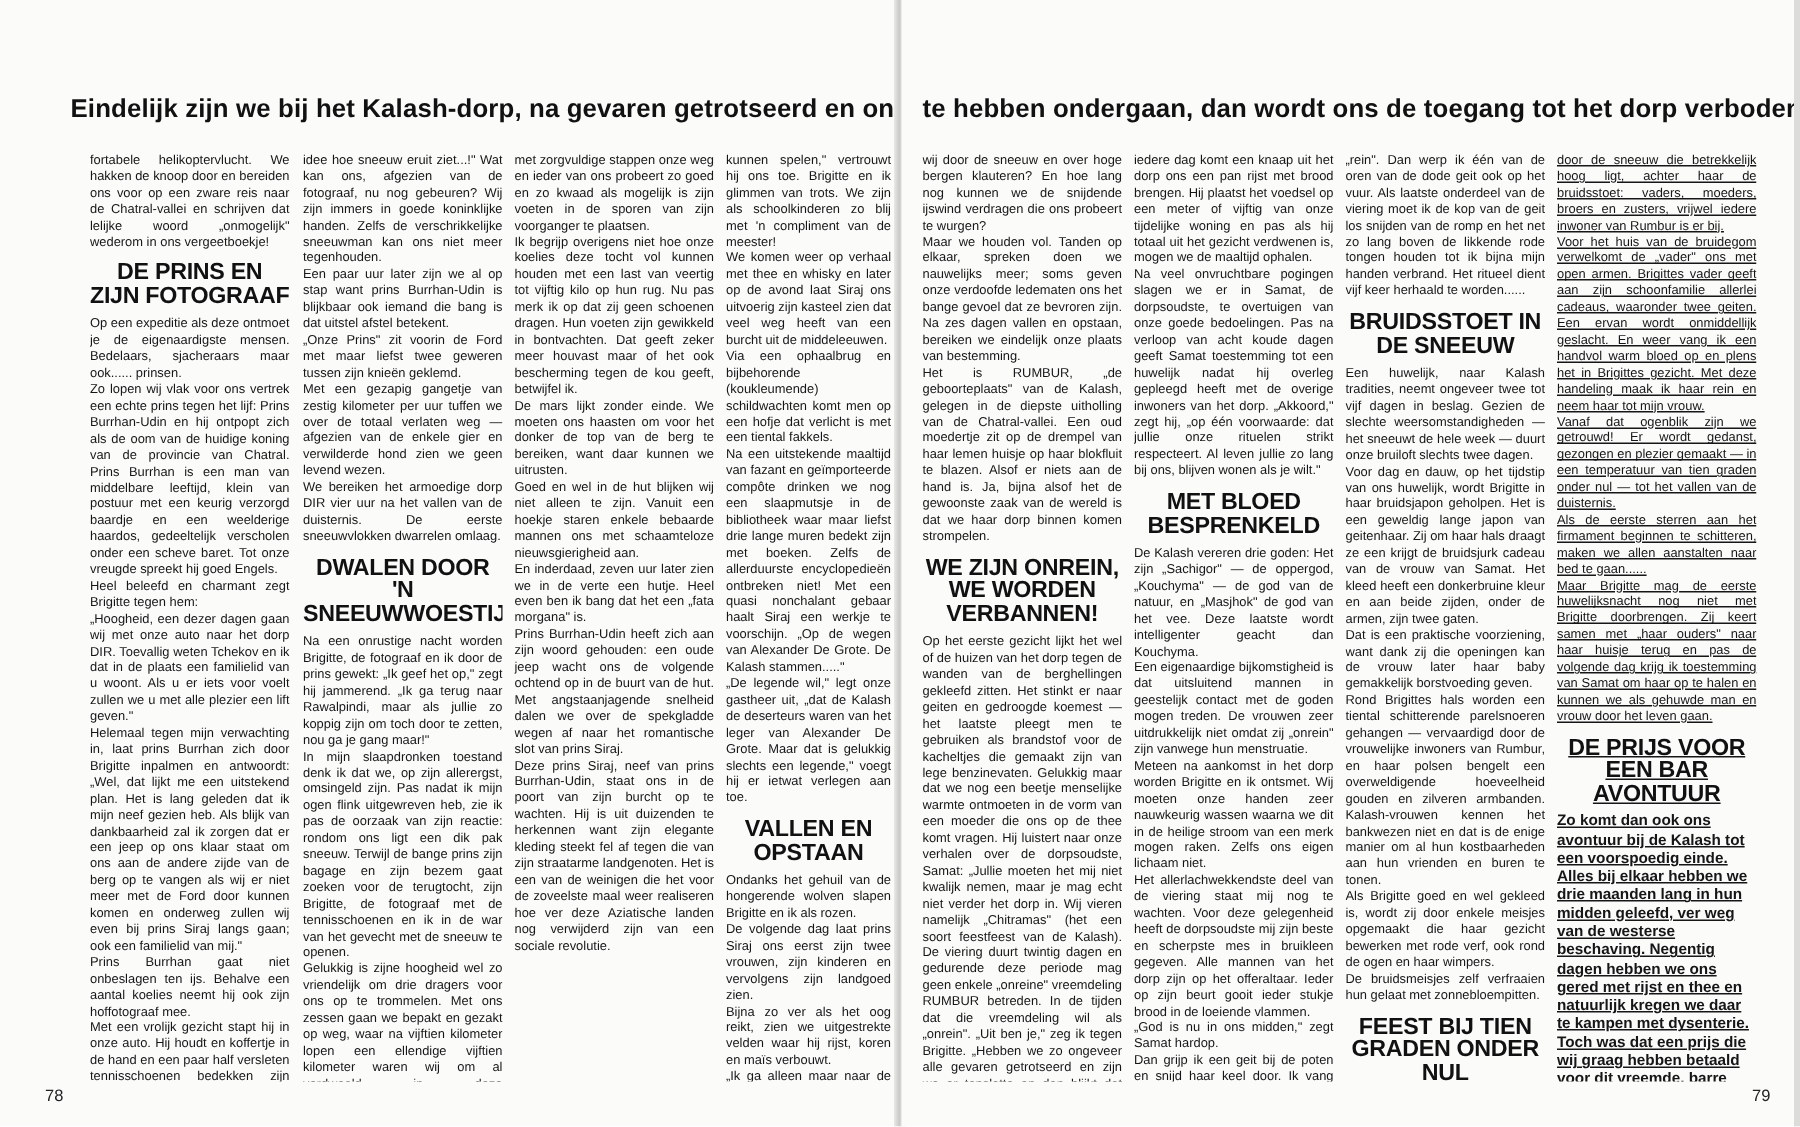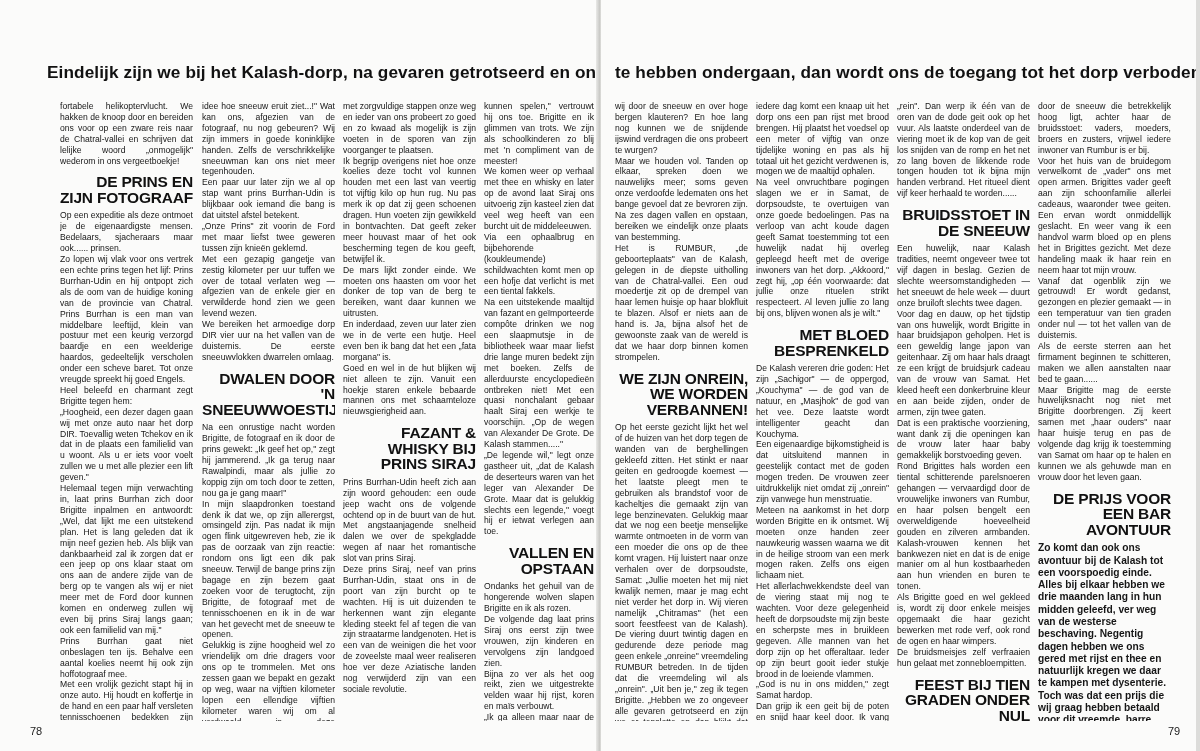--- a/index.html
+++ b/index.html
@@ -7,24 +7,24 @@
   .spread { position: absolute; left: 0; top: 0; width: 1200px; height: 751px; }
   .page { position: absolute; top: 0; height: 751px; background: #fbfbfa; }
   .page-left { left: 0; width: 599px; }
   .page-right { left: 601px; width: 599px; }
   .gutter { position: absolute; left: 596px; top: 0; width: 8px; height: 751px; background: linear-gradient(to right, #e9e9e7, #c9c9c6 45%, #d7d7d4 55%, #f0f0ee); }
   .headline { position: absolute; top: 62px; font-weight: bold; font-size: 17.2px; letter-spacing: 0.1px; white-space: nowrap; color: #111; }
   .headline-left { left: 47px; }
   .headline-right { left: 615px; }
   .col { position: absolute; top: 101px; width: 133px; font-size: 8.6px; line-height: 10.9px; text-align: justify; hyphens: auto; overflow: hidden; height: 620px; color: #161616; }
   .col p { margin: 0; text-indent: 0; }
-  .col h3 { margin: 8px 0 5px 0; font-size: 15.5px; line-height: 15.5px; font-weight: bold; text-align: right; color: #111; letter-spacing: -0.2px; }
+  .col h3 { margin: 8px 0 5px 0; font-size: 15.5px; line-height: 15.5px; font-weight: bold; text-align: center; color: #111; letter-spacing: -0.2px; }
   .col .bold { font-weight: bold; font-size: 10.2px; line-height: 12.3px; text-align: left; }
   .c1 { left: 60px; } .c2 { left: 202px; } .c3 { left: 343px; } .c4 { left: 484px; width: 110px; }
-  .c5 { left: 615px; } .c6 { left: 756px; } .c7 { left: 897px; } .c8 { left: 1038px; width: 133px; }
+  .c5 { left: 615px; } .c6 { left: 756px; } .c7 { left: 897px; } .c8 { left: 1038px; width: 133px; text-decoration: underline; }
   .pagenum { position: absolute; top: 725px; font-size: 11px; color: #222; }
   .pn-left { left: 30px; }
   .pn-right { left: 1168px; }
   .scan-edge { position: absolute; top: 0; width: 4px; height: 751px; background: #dcdcda; }
 </style>
 </head>
 <body>
 
 <div class="spread">
   <div class="page page-left">
@@ -48,23 +48,22 @@
         <p>We bereiken het armoedige dorp DIR vier uur na het vallen van de duisternis. De eerste sneeuwvlokken dwarrelen omlaag.</p>
         <h3>DWALEN DOOR 'N SNEEUWWOESTIJN</h3>
         <p>Na een onrustige nacht worden Brigitte, de fotograaf en ik door de prins gewekt: „Ik geef het op," zegt hij jammerend. „Ik ga terug naar Rawalpindi, maar als jullie zo koppig zijn om toch door te zetten, nou ga je gang maar!"</p>
         <p>In mijn slaapdronken toestand denk ik dat we, op zijn allerergst, omsingeld zijn. Pas nadat ik mijn ogen flink uitgewreven heb, zie ik pas de oorzaak van zijn reactie: rondom ons ligt een dik pak sneeuw. Terwijl de bange prins zijn bagage en zijn bezem gaat zoeken voor de terugtocht, zijn Brigitte, de fotograaf met de tennisschoenen en ik in de war van het gevecht met de sneeuw te openen.</p>
         <p>Gelukkig is zijne hoogheid wel zo vriendelijk om drie dragers voor ons op te trommelen. Met ons zessen gaan we bepakt en gezakt op weg, waar na vijftien kilometer lopen een ellendige vijftien kilometer waren wij om al verdwaald in deze sneeuwwoestijn. Het oriëntatievermogen laat ons volkomen in de steek en het enige dat ons gezichtsveld vult is het gezicht van de drie dragers in deze streek kind aan huis zijn.</p>
       </div>
     <div class="col c3">
         <p>met zorgvuldige stappen onze weg en ieder van ons probeert zo goed en zo kwaad als mogelijk is zijn voeten in de sporen van zijn voorganger te plaatsen.</p>
         <p>Ik begrijp overigens niet hoe onze koelies deze tocht vol kunnen houden met een last van veertig tot vijftig kilo op hun rug. Nu pas merk ik op dat zij geen schoenen dragen. Hun voeten zijn gewikkeld in bontvachten. Dat geeft zeker meer houvast maar of het ook bescherming tegen de kou geeft, betwijfel ik.</p>
         <p>De mars lijkt zonder einde. We moeten ons haasten om voor het donker de top van de berg te bereiken, want daar kunnen we uitrusten.</p>
+        <p>Goed en wel in de hut blijken wij niet alleen te zijn. Vanuit een hoekje staren enkele bebaarde mannen ons met schaamteloze nieuwsgierigheid aan.</p>
         <p>En inderdaad, zeven uur later zien we in de verte een hutje. Heel even ben ik bang dat het een „fata morgana" is.</p>
-        <p>Goed en wel in de hut blijken wij niet alleen te zijn. Vanuit een hoekje staren enkele bebaarde mannen ons met schaamteloze nieuwsgierigheid aan.</p>
-        <h3>FAZANT &amp; WHISKY BIJ PRINS SIRAJ</h3>
         <p>Prins Burrhan-Udin heeft zich aan zijn woord gehouden: een oude jeep wacht ons de volgende ochtend op in de buurt van de hut. Met angstaanjagende snelheid dalen we over de spekgladde wegen af naar het romantische slot van prins Siraj.</p>
         <p>Deze prins Siraj, neef van prins Burrhan-Udin, staat ons in de poort van zijn burcht op te wachten. Hij is uit duizenden te herkennen want zijn elegante kleding steekt fel af tegen die van zijn straatarme landgenoten. Het is een van de weinigen die het voor de zoveelste maal weer realiseren hoe ver deze Aziatische landen nog verwijderd zijn van een sociale revolutie.</p>
       </div>
     <div class="col c4">
         <p>kunnen spelen," vertrouwt hij ons toe. Brigitte en ik glimmen van trots. We zijn als schoolkinderen zo blij met 'n compliment van de meester!</p>
         <p>We komen weer op verhaal met thee en whisky en later op de avond laat Siraj ons uitvoerig zijn kasteel zien dat veel weg heeft van een burcht uit de middeleeuwen.</p>
         <p>Via een ophaalbrug en bijbehorende (koukleumende) schildwachten komt men op een hofje dat verlicht is met een tiental fakkels.</p>
         <p>Na een uitstekende maaltijd van fazant en geïmporteerde compôte drinken we nog een slaapmutsje in de bibliotheek waar maar liefst drie lange muren bedekt zijn met boeken. Zelfs de allerduurste encyclopedieën ontbreken niet! Met een quasi nonchalant gebaar haalt Siraj een werkje te voorschijn. „Op de wegen van Alexander De Grote. De Kalash stammen....."</p>
         <p>„De legende wil," legt onze gastheer uit, „dat de Kalash de deserteurs waren van het leger van Alexander De Grote. Maar dat is gelukkig slechts een legende," voegt hij er ietwat verlegen aan toe.</p>
         <h3>VALLEN EN OPSTAAN</h3>

